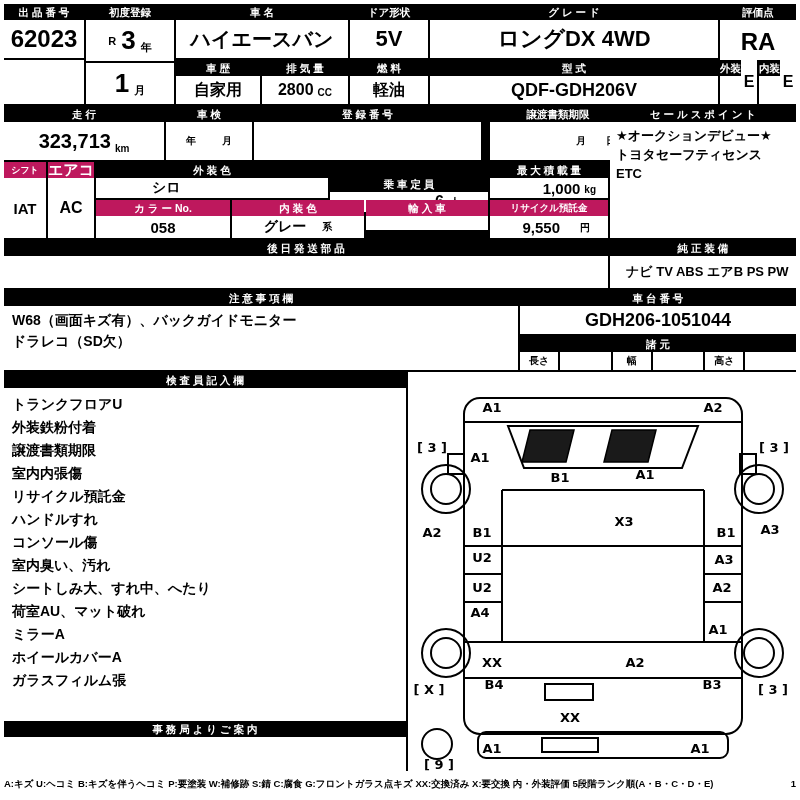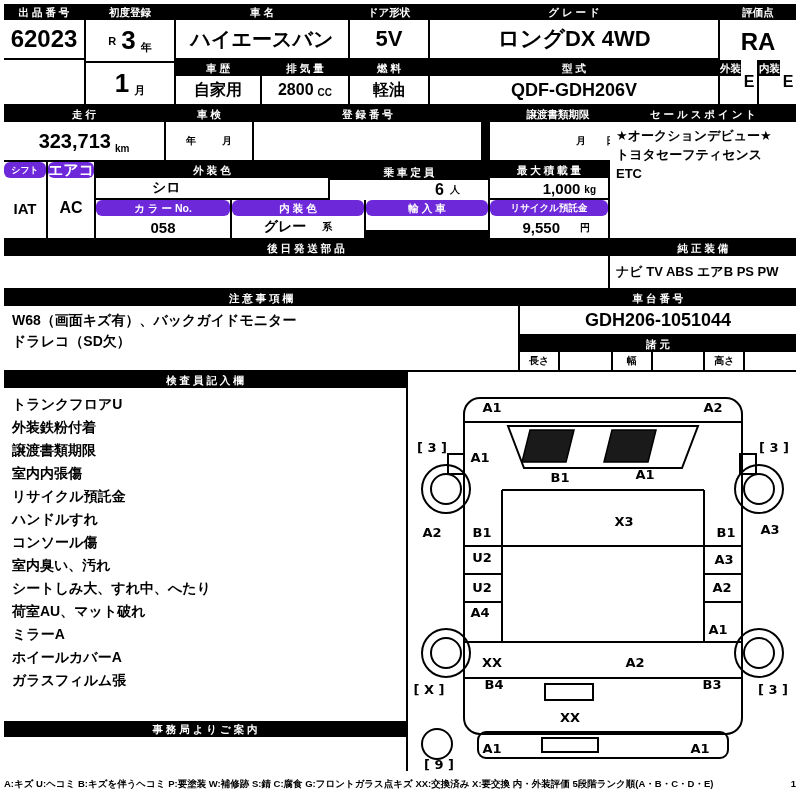--- a/index.html
+++ b/index.html
@@ -2,21 +2,21 @@
 <html><head>
 <meta charset="utf-8">
 <style>
   * { box-sizing: border-box; }
   html,body { margin:0; padding:0; }
   body { font-family:"Liberation Sans","DejaVu Sans",sans-serif; background:#fff; }
   .page { position:relative; width:800px; height:800px; background:#fff; overflow:hidden; color:#000; }
   .sheet { position:absolute; left:4px; top:4px; width:792px; height:767px; background:#000; }
   .cell { position:absolute; background:#fff; display:flex; flex-direction:column; overflow:hidden; }
   .hd { flex:none; height:16px; line-height:16px; background:#000; color:#fff; font-size:10.5px; font-weight:bold; text-align:center; white-space:nowrap; overflow:hidden; }
-  .hd.gray { background:#6d28d9;border-radius:6px; }
+  .hd.gray { background:#be185d; }
   .val { flex:1; display:flex; align-items:center; justify-content:center; font-weight:bold; color:#000; }
   .fs24 { font-size:24px; } .fs22 { font-size:22px; } .fs20 { font-size:20px; }
   .fs18 { font-size:18px; } .fs16 { font-size:16px; } .fs15 { font-size:15px; }
   .fs14 { font-size:14px; } .fs13 { font-size:13px; } .fs11 { font-size:11px; } .fs10 { font-size:10px; }
   .unit { font-size:10px; font-weight:bold; align-self:flex-end; margin-bottom:6px; }
   .gap4 { gap:4px; } .right { justify-content:flex-end; }
   .fr-row { flex:1; display:flex; align-items:center; justify-content:center; gap:5px; font-weight:bold; }
   .fr-row .big { font-size:26px; } .fr-row .sm { font-size:11px; }
   .top-line { border-top:2px solid #000; }
   .split { flex-direction:row; background:#000; gap:2px; }
@@ -158,21 +158,21 @@
     <div class="cell" style="left:44px;top:158px;width:46px;height:76px">
       <div class="hd gray" style="font-size:15px">エアコン</div>
       <div class="val fs16">AC</div>
     </div>
 
     <div class="cell" style="left:92px;top:158px;width:232px;height:36px">
       <div class="hd">外 装 色</div>
       <div class="val fs14" style="justify-content:flex-start;padding-left:56px">シロ</div>
     </div>
 
-    <div class="cell" style="left:326px;top:160px;width:158px;height:36px">
+    <div class="cell" style="left:326px;top:172px;width:158px;height:36px">
       <div class="hd">乗 車 定 員</div>
       <div class="val fs16 right" style="gap:6px;padding-right:28px">
         <span>6</span>
         <span class="unit" style="margin-bottom:3px">人</span>
       </div>
     </div>
 
     <div class="cell" style="left:486px;top:158px;width:118px;height:36px">
       <div class="hd">最 大 積 載 量</div>
       <div class="val fs15 right" style="gap:4px;padding-right:12px">
@@ -207,21 +207,21 @@
       </div>
     </div>
 
     <div class="cell" style="left:0;top:236px;width:604px;height:48px">
       <div class="hd">後 日 発 送 部 品</div>
       <div class="val"></div>
     </div>
 
     <div class="cell" style="left:606px;top:236px;width:186px;height:48px">
       <div class="hd">純 正 装 備</div>
-      <div class="val fs13" style="justify-content:flex-start;padding-left:6px">ナビ TV ABS エアB PS PW</div>
+      <div class="val fs13" style="justify-content:flex-start;padding-left:16px">ナビ TV ABS エアB PS PW</div>
     </div>
 
     <div class="cell" style="left:0;top:286px;width:514px;height:80px">
       <div class="hd">注 意 事 項 欄</div>
       <div class="lines notes">
           <div>W68（画面キズ有）、バックガイドモニター</div>
           <div>ドラレコ（SD欠）</div>
         </div>
     </div>
 

